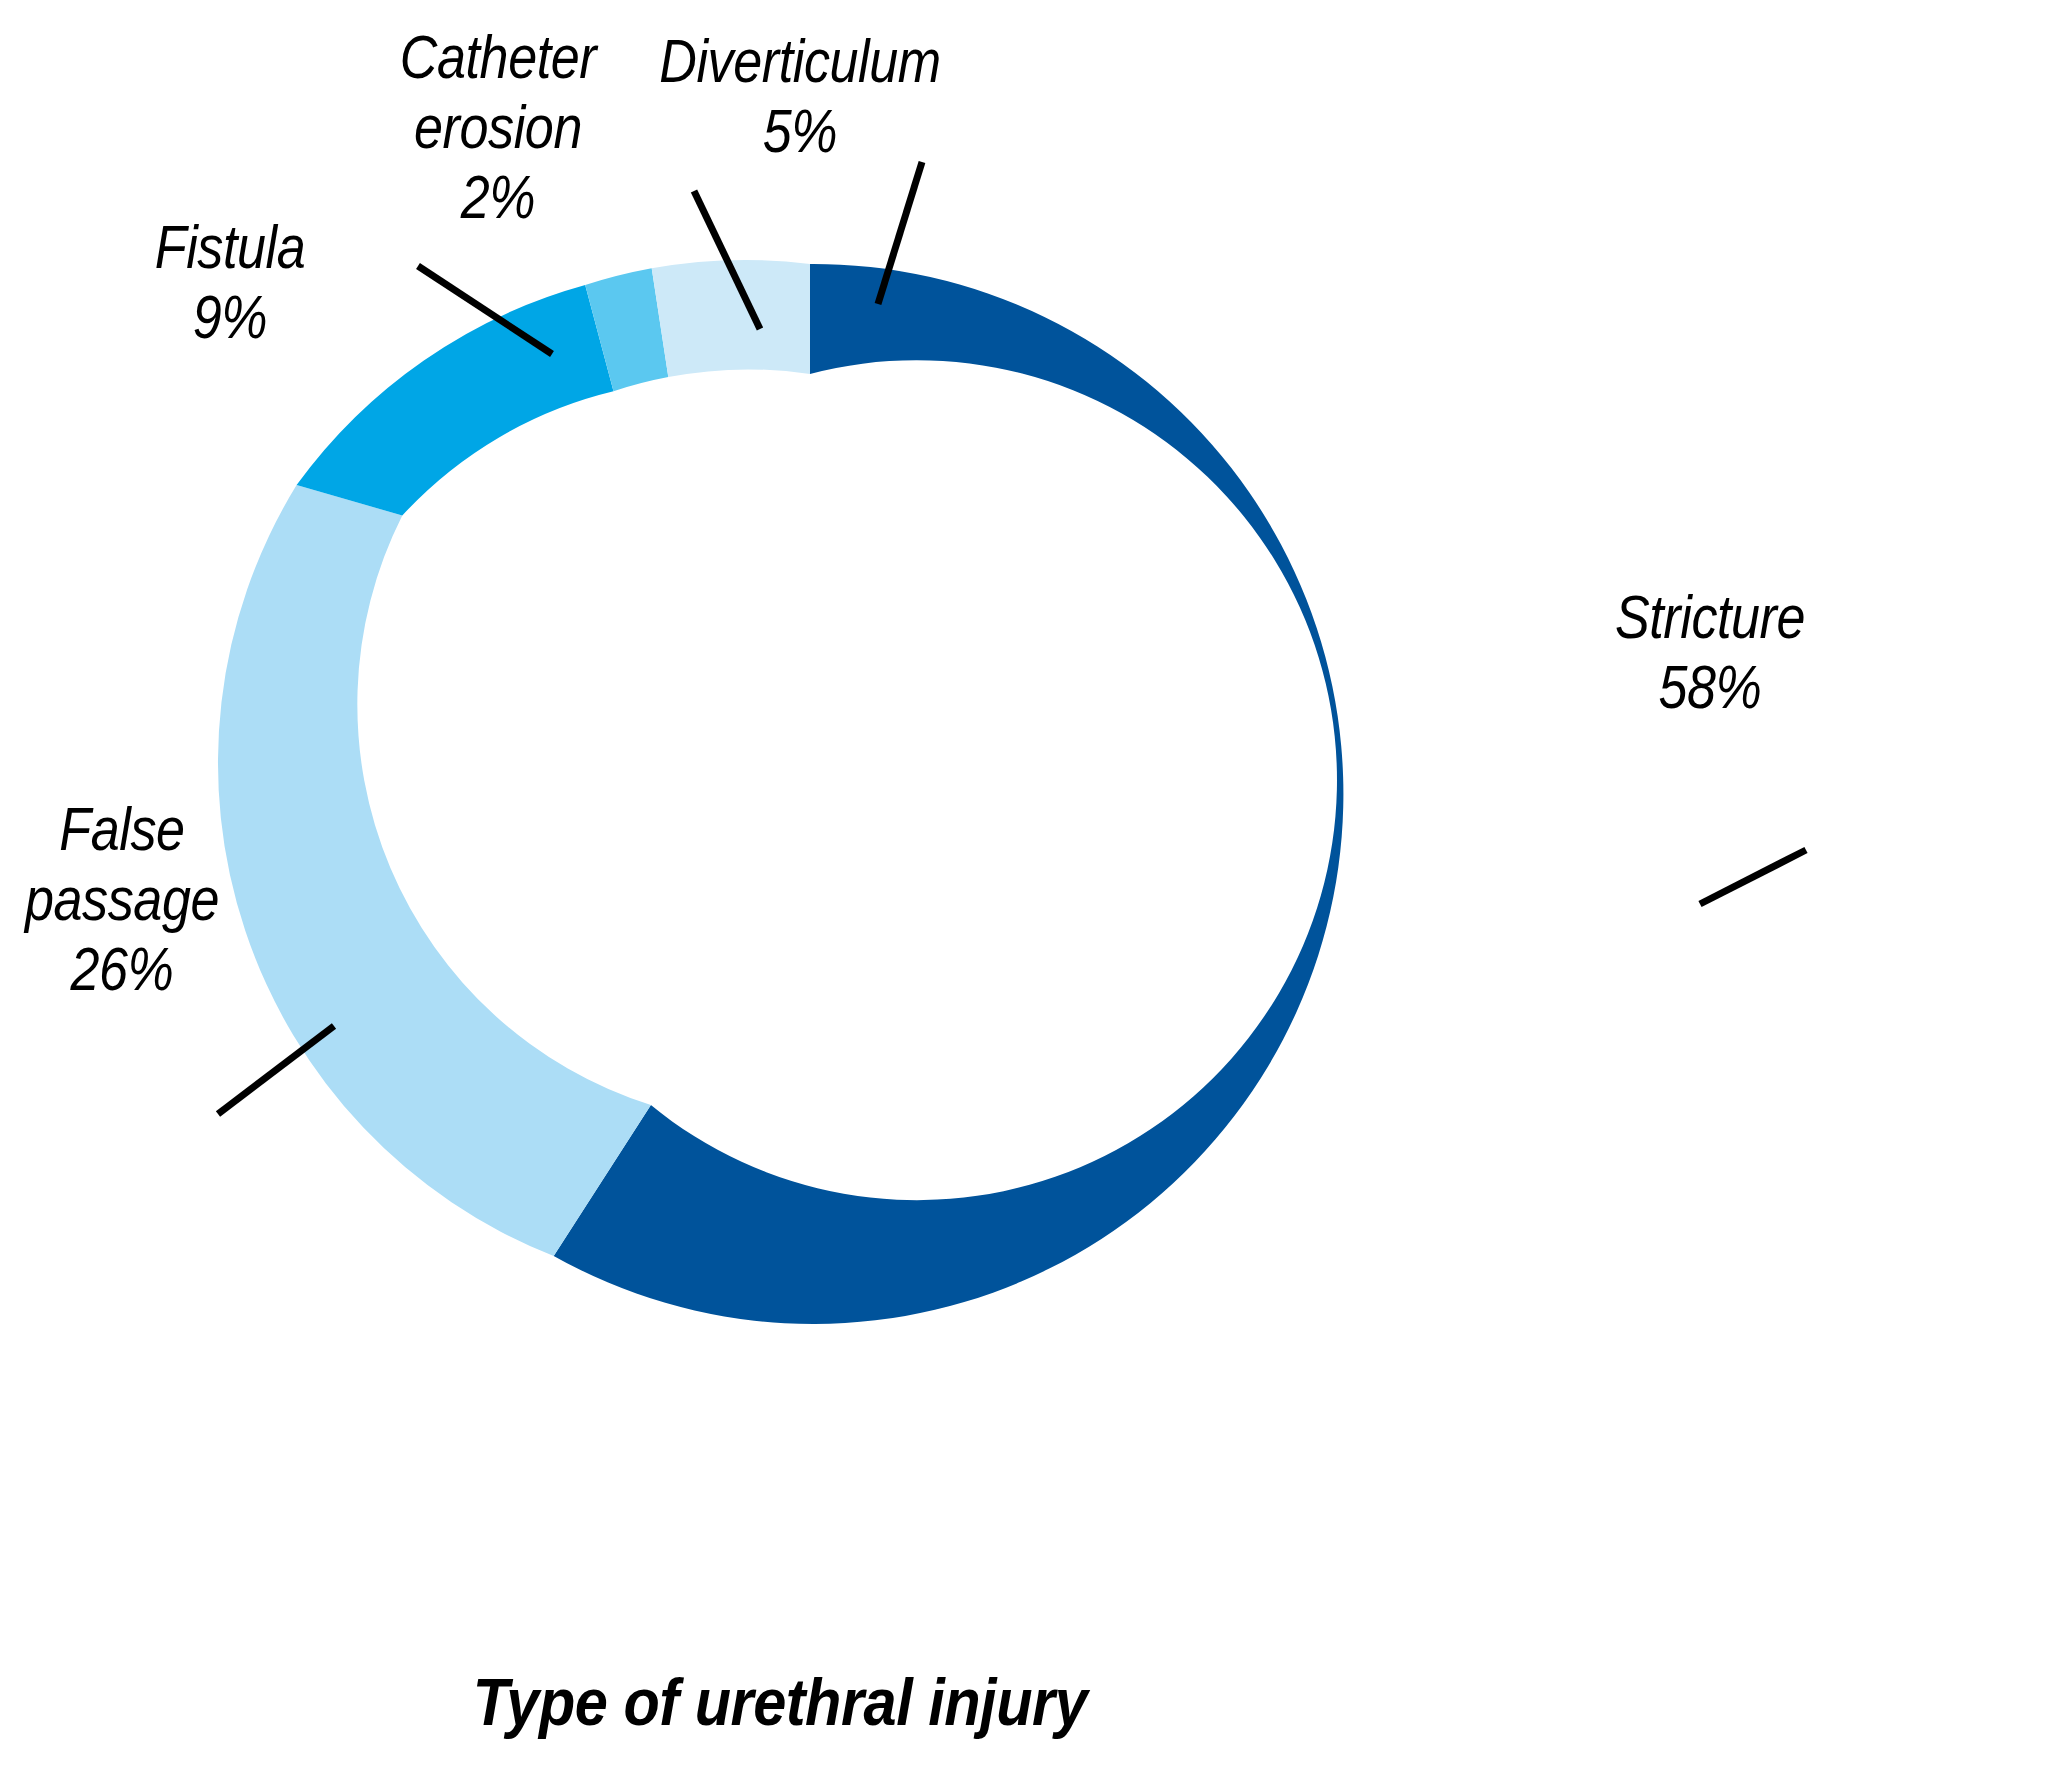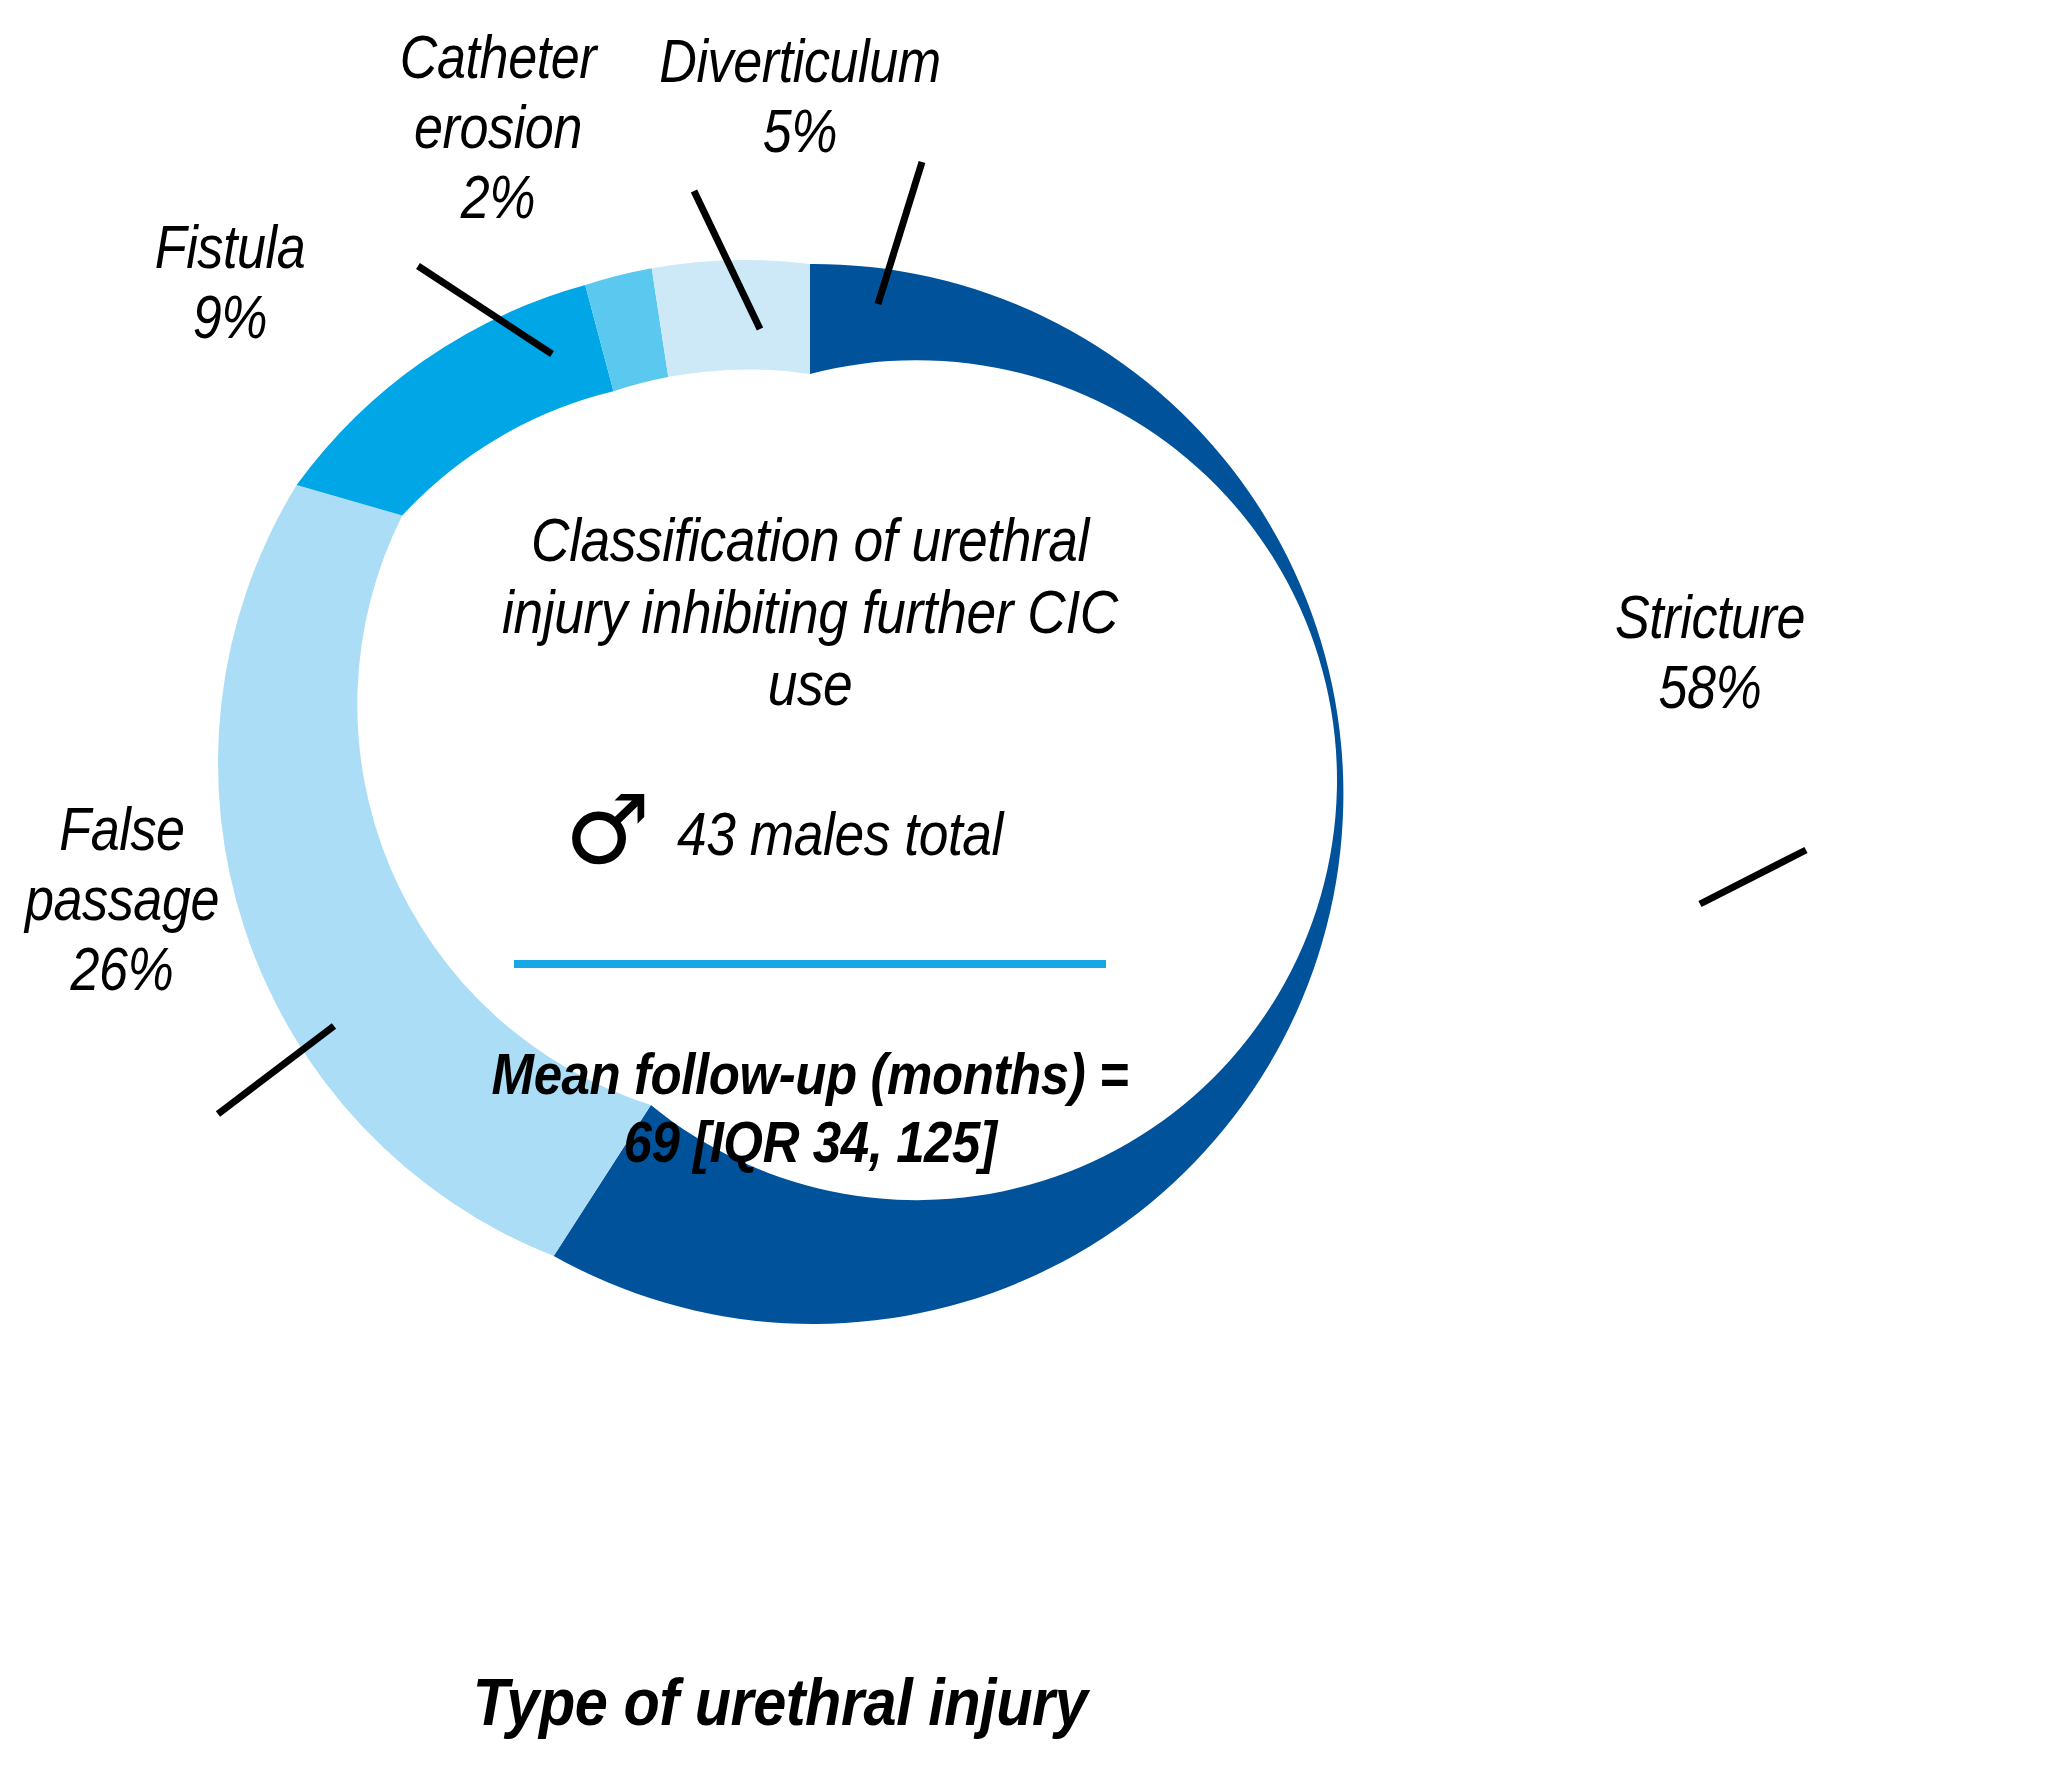--- a/index.html
+++ b/index.html
@@ -170,30 +170,16 @@
   <div class="lbl lbl-c" id="label-fistula">Fistula
 9%</div>
 
   <div class="lbl lbl-c" id="label-false-passage">False
 passage
 26%</div>
 
   <div class="lbl lbl-c" id="label-stricture">Stricture
 58%</div>
 
-  <div class="centre-block">
-    <div class="centre-title">Classification of urethral
-injury inhibiting further CIC use</div>
-
-    <div class="centre-count-row">
-      <span class="male-glyph">♂</span>
-      <span class="centre-count-text">43 males total</span>
-    </div>
-
-    <div class="centre-divider" style="background: rgb(21, 168, 228);"></div>
-
-    <div class="centre-stat">Mean follow-up (months) =
-69 [IQR 34, 125]</div>
-  </div>
 
   <div id="chart-caption">Type of urethral injury</div>
 
 </div>
 
 </body></html>

